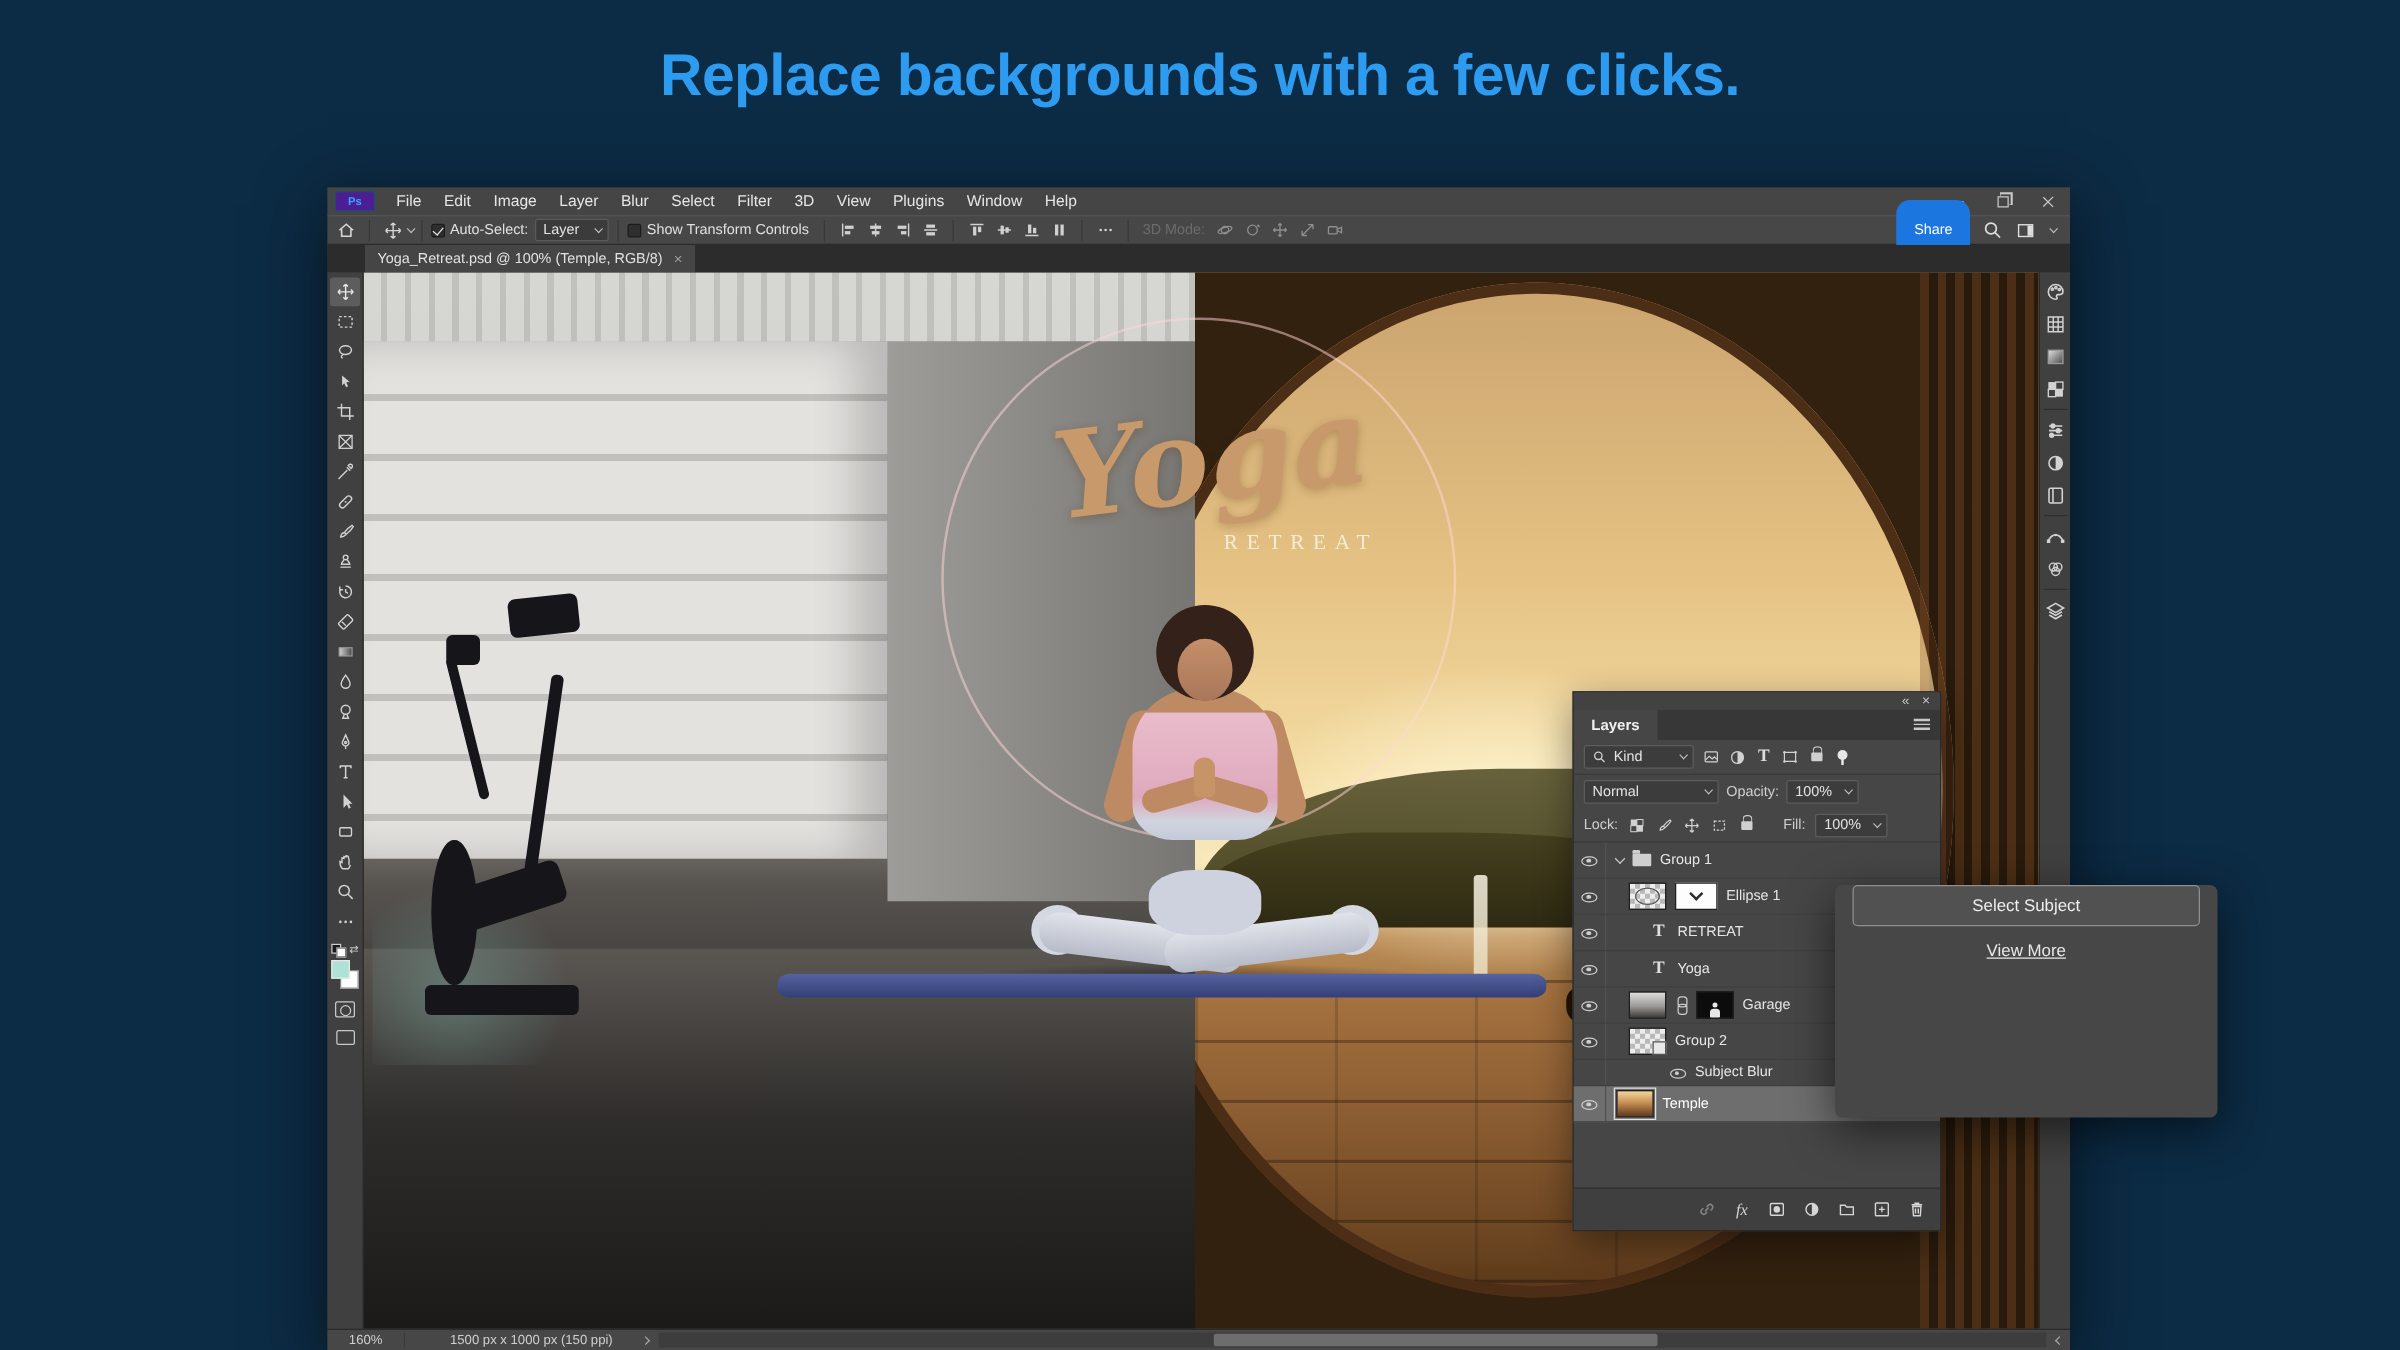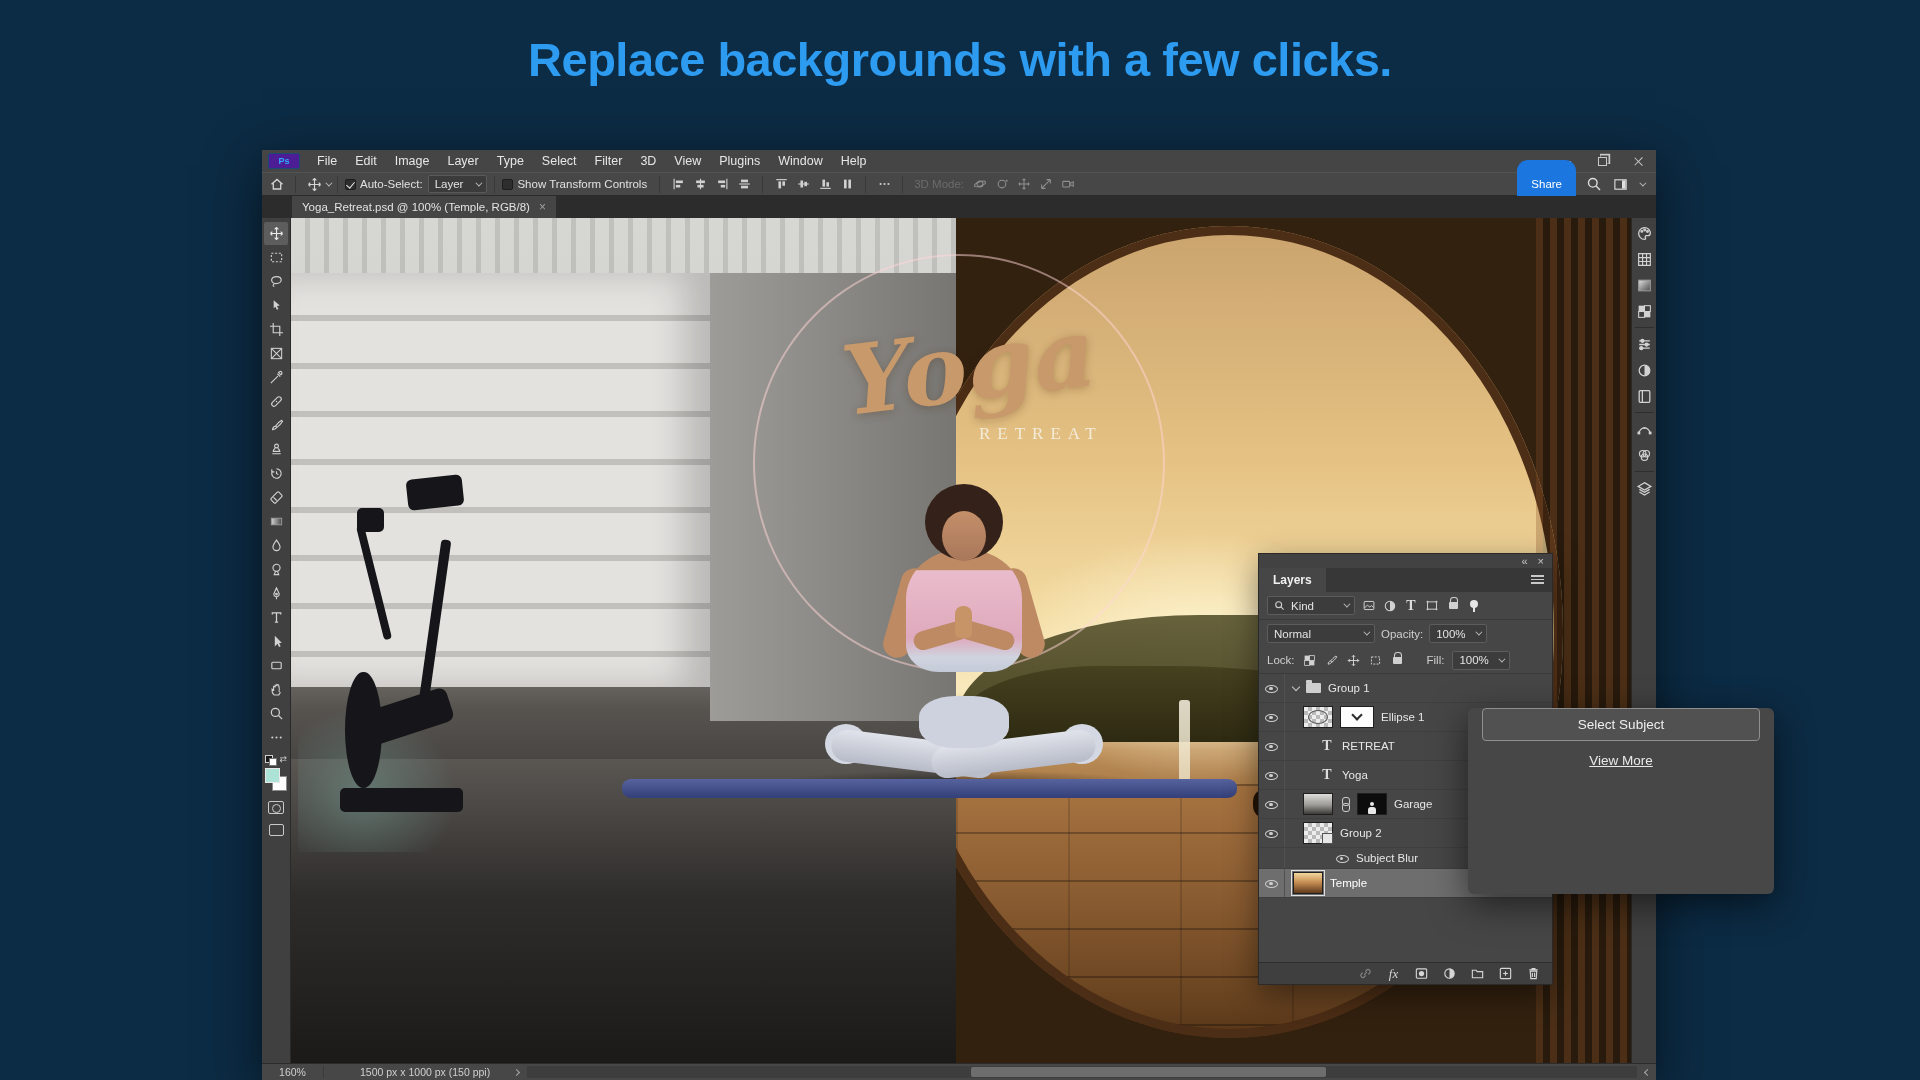--- a/index.html
+++ b/index.html
@@ -220,21 +220,21 @@
   .link-ic::before,.link-ic::after { content:""; position:absolute; left:2px; width:6px; height:7px;
     border:1.3px solid #cdcdcd; border-radius:3px; }
   .link-ic::before { top:0; } .link-ic::after { top:6px; }
   .lock-sm { width:9px; height:7px; background:#d0d0d0; border-radius:1px; position:relative; }
   .lock-sm::before { content:""; position:absolute; top:-4.6px; left:1.4px; width:6px; height:5px;
     border:1.3px solid #d0d0d0; border-bottom:none; border-radius:3.4px 3.4px 0 0; }
   .pin-ic { width:8px; height:12px; position:relative; }
   .pin-ic::before { content:""; position:absolute; top:0; left:0; width:8px; height:8px; border-radius:50%; background:#e6e6e6; }
   .pin-ic::after { content:""; position:absolute; top:7px; left:3.2px; width:1.6px; height:5px; background:#e6e6e6; }
 
-  .lp-bottom { position:absolute; left:0; right:0; bottom:0; height:22px; background:#3f3f3f;
+  .lp-bottom { position:absolute; left:0; right:0; bottom:0; height:34px; background:#3f3f3f;
     border-top:1px solid #2f2f2f; display:flex; align-items:center; justify-content:flex-end; gap:11px; padding:0 10px; }
   .bbi { width:17px; height:17px; display:flex; align-items:center; justify-content:center; }
   .fx-txt { font-family:"Liberation Serif", serif; font-style:italic; font-size:13px; color:#d6d6d6; }
   .dim { opacity:.45; }
 
   
   .qa-panel { position:absolute; left:1206px; top:558px; width:306px; height:186px; background:#474747;
     border-radius:6px; box-shadow:0 10px 36px rgba(0,0,0,.55); z-index:8; }
   .qa-head { display:flex; align-items:center; gap:12px; padding:15px 16px 10px; }
   .qa-title { font-size:16px; font-weight:bold; color:#f2f2f2; }
@@ -261,21 +261,21 @@
   <div class="headline">Replace backgrounds with a few clicks.</div>
 
   <div class="ps-window">
 
     <div class="menubar">
       <div class="ps-logo">Ps</div>
       <span class="menu-item">File</span>
       <span class="menu-item">Edit</span>
       <span class="menu-item">Image</span>
       <span class="menu-item">Layer</span>
-      <span class="menu-item">Type</span>
+      <span class="menu-item">Blur</span>
       <span class="menu-item">Select</span>
       <span class="menu-item">Filter</span>
       <span class="menu-item">3D</span>
       <span class="menu-item">View</span>
       <span class="menu-item">Plugins</span>
       <span class="menu-item">Window</span>
       <span class="menu-item">Help</span>
       <div class="win-controls">
         <div class="win-btn">
             <div class="glyph-min"></div>

